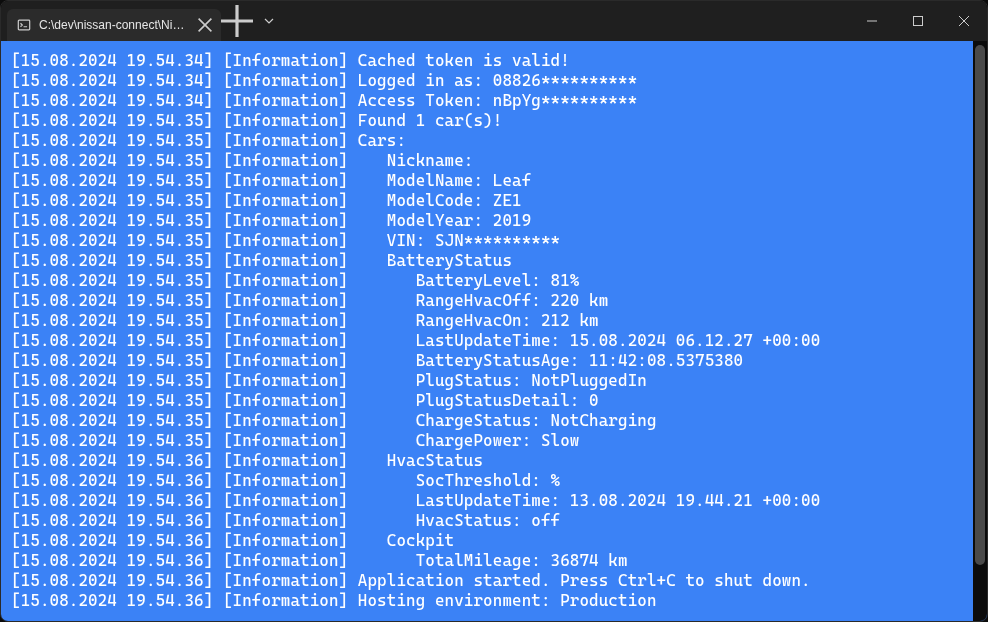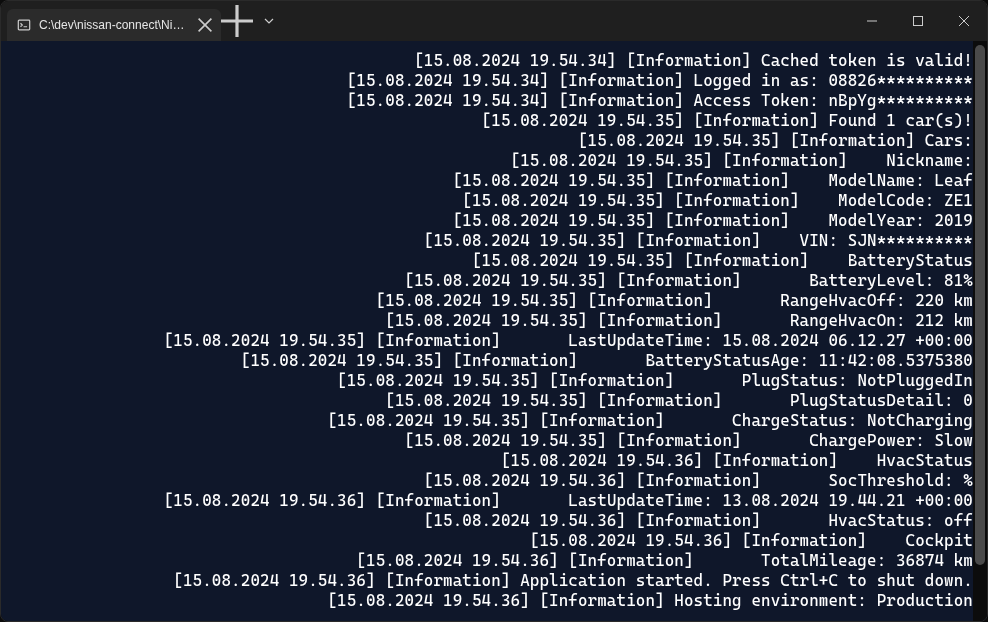--- a/index.html
+++ b/index.html
@@ -82,23 +82,22 @@
       height: 40px;
       display: flex;
       align-items: center;
       justify-content: center;
       color: #ccc;
     }
     .win-btn svg { width: 10px; height: 10px; }
     .terminal-area {
       position: relative;
       height: 582px;
-      background: #0f172a;
+      background: #3b82f6;
       display: flex;
-      text-align: right;
     }
     .terminal {
       flex: 1;
       padding: 10px 0 0 10px;
       color: #ffffff;
       font-size: 16.2px;
       line-height: 20px;
       white-space: pre;
       overflow: hidden;
       letter-spacing: 0.15px;

